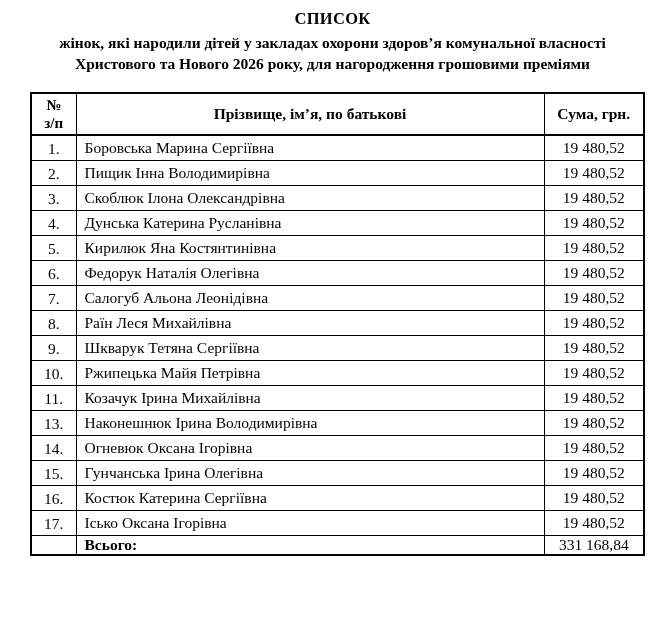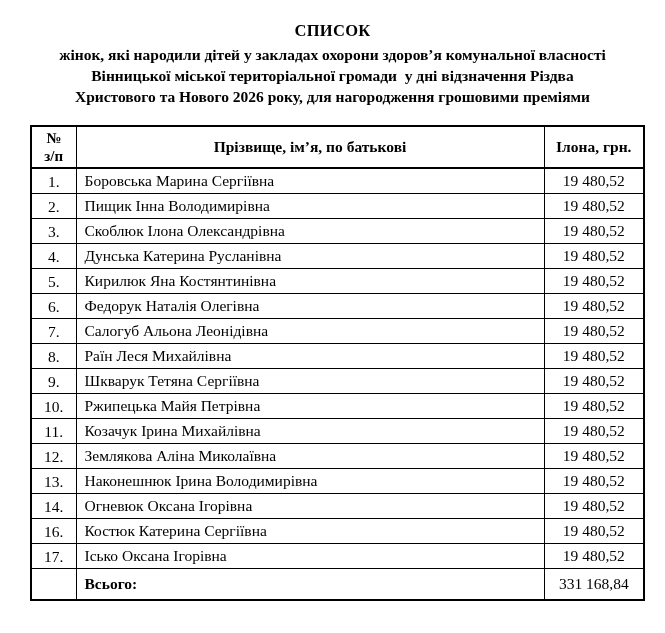--- a/index.html
+++ b/index.html
@@ -8,21 +8,21 @@
     height: 633px;
     background: #ffffff;
     color: #000000;
     font-family: "Liberation Serif", serif;
     overflow: hidden;
   }
   .page {
     width: 665px;
     height: 633px;
     background: #ffffff;
-    padding-top: 21px;
+    padding-top: 9px;
   }
   .doc-header {
     text-align: center;
   }
   .doc-title {
     font-weight: bold;
     font-size: 16.5px;
     line-height: 20px;
     margin-bottom: 3px;
     letter-spacing: 0.3px;
@@ -50,21 +50,21 @@
   table.awards { border: 2px solid #000000; }
   table.awards thead th {
     border-bottom: 2px solid #000000;
     font-weight: bold;
     text-align: center;
     height: 42px;
     padding: 2px 2px;
   }
   .hdr-num-line { line-height: 18px; font-size: 15px; font-weight: bold; }
   table.awards tbody td { height: 25px; }
-  table.awards tfoot td { height: 32px; }
+  table.awards tfoot td { height: 20px; }
   td.num {
     text-align: center;
     font-size: 15px;
     padding-top: 2px;
   }
   td.name {
     text-align: left;
     padding-left: 8px;
     padding-right: 4px;
   }
@@ -75,38 +75,37 @@
   td.total-label { font-weight: bold; }
 </style>
 </head>
 <body>
 
 <div class="page">
 
   <div class="doc-header">
     <div class="doc-title">СПИСОК</div>
     <div class="subtitle-line">жінок, які народили дітей у закладах охорони здоров’я комунальної власності</div>
-    <div class="subtitle-line">Вінницької міської територіальної громади  у дні відзначення Різдва</div>
     <div class="subtitle-line">Христового та Нового 2026 року, для нагородження грошовими преміями</div>
   </div>
 
   <table class="awards">
     <colgroup>
       <col class="c-num">
       <col class="c-name">
       <col class="c-amount">
     </colgroup>
     <thead>
       <tr>
         <th>
           <div class="hdr-num-line">№</div>
           <div class="hdr-num-line">з/п</div>
         </th>
         <th>Прізвище, ім’я, по батькові</th>
-        <th>Ілона, грн.</th>
+        <th>Сума, грн.</th>
       </tr>
     </thead>
     <tbody id="rows-tbody">
         <tr>
           <td class="num">1.</td>
           <td class="name">Боровська Марина Сергіївна</td>
           <td class="amount">19 480,52</td>
         </tr>
         <tr>
           <td class="num">2.</td>
@@ -152,32 +151,32 @@
           <td class="num">10.</td>
           <td class="name">Ржипецька Майя Петрівна</td>
           <td class="amount">19 480,52</td>
         </tr>
         <tr>
           <td class="num">11.</td>
           <td class="name">Козачук Ірина Михайлівна</td>
           <td class="amount">19 480,52</td>
         </tr>
         <tr>
-          <td class="num">12.</td>
-          <td class="name">Землякова Аліна Миколаївна</td>
-          <td class="amount">19 480,52</td>
-        </tr>
-        <tr>
           <td class="num">13.</td>
           <td class="name">Наконешнюк Ірина Володимирівна</td>
           <td class="amount">19 480,52</td>
         </tr>
         <tr>
           <td class="num">14.</td>
           <td class="name">Огневюк Оксана Ігорівна</td>
+          <td class="amount">19 480,52</td>
+        </tr>
+        <tr>
+          <td class="num">15.</td>
+          <td class="name">Гунчанська Ірина Олегівна</td>
           <td class="amount">19 480,52</td>
         </tr>
         <tr>
           <td class="num">16.</td>
           <td class="name">Костюк Катерина Сергіївна</td>
           <td class="amount">19 480,52</td>
         </tr>
         <tr>
           <td class="num">17.</td>
           <td class="name">Ісько Оксана Ігорівна</td>

